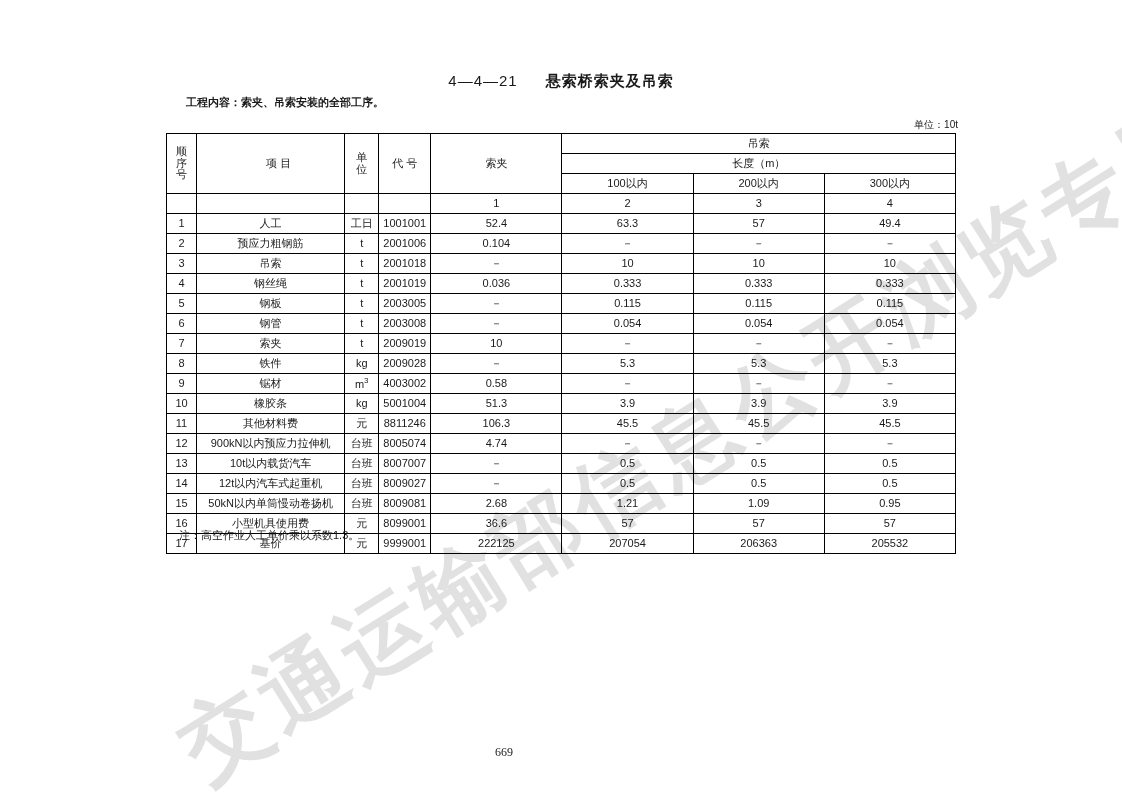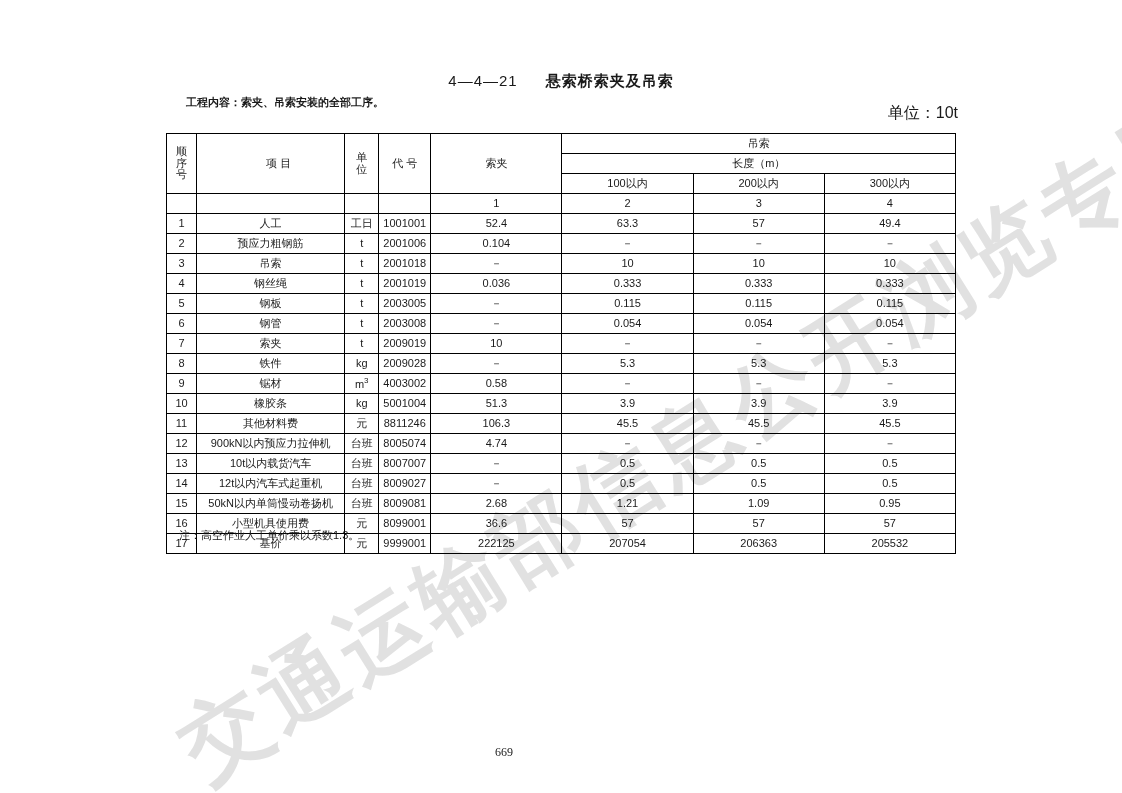--- a/index.html
+++ b/index.html
@@ -72,22 +72,22 @@
     left: 186px;
     top: 95px;
     font-size: 11px;
     font-weight: bold;
     font-family: "Liberation Sans", "DejaVu Sans", sans-serif;
     z-index: 10;
   }
   .unit-note {
     position: absolute;
     right: 164px;
-    top: 103px;
-    font-size: 16px;
+    top: 118px;
+    font-size: 10px;
     font-family: "Liberation Sans", "DejaVu Sans", sans-serif;
     z-index: 10;
   }
 
   
   .table-wrap {
     position: absolute;
     left: 166px;
     top: 133px;
     width: 790px;

